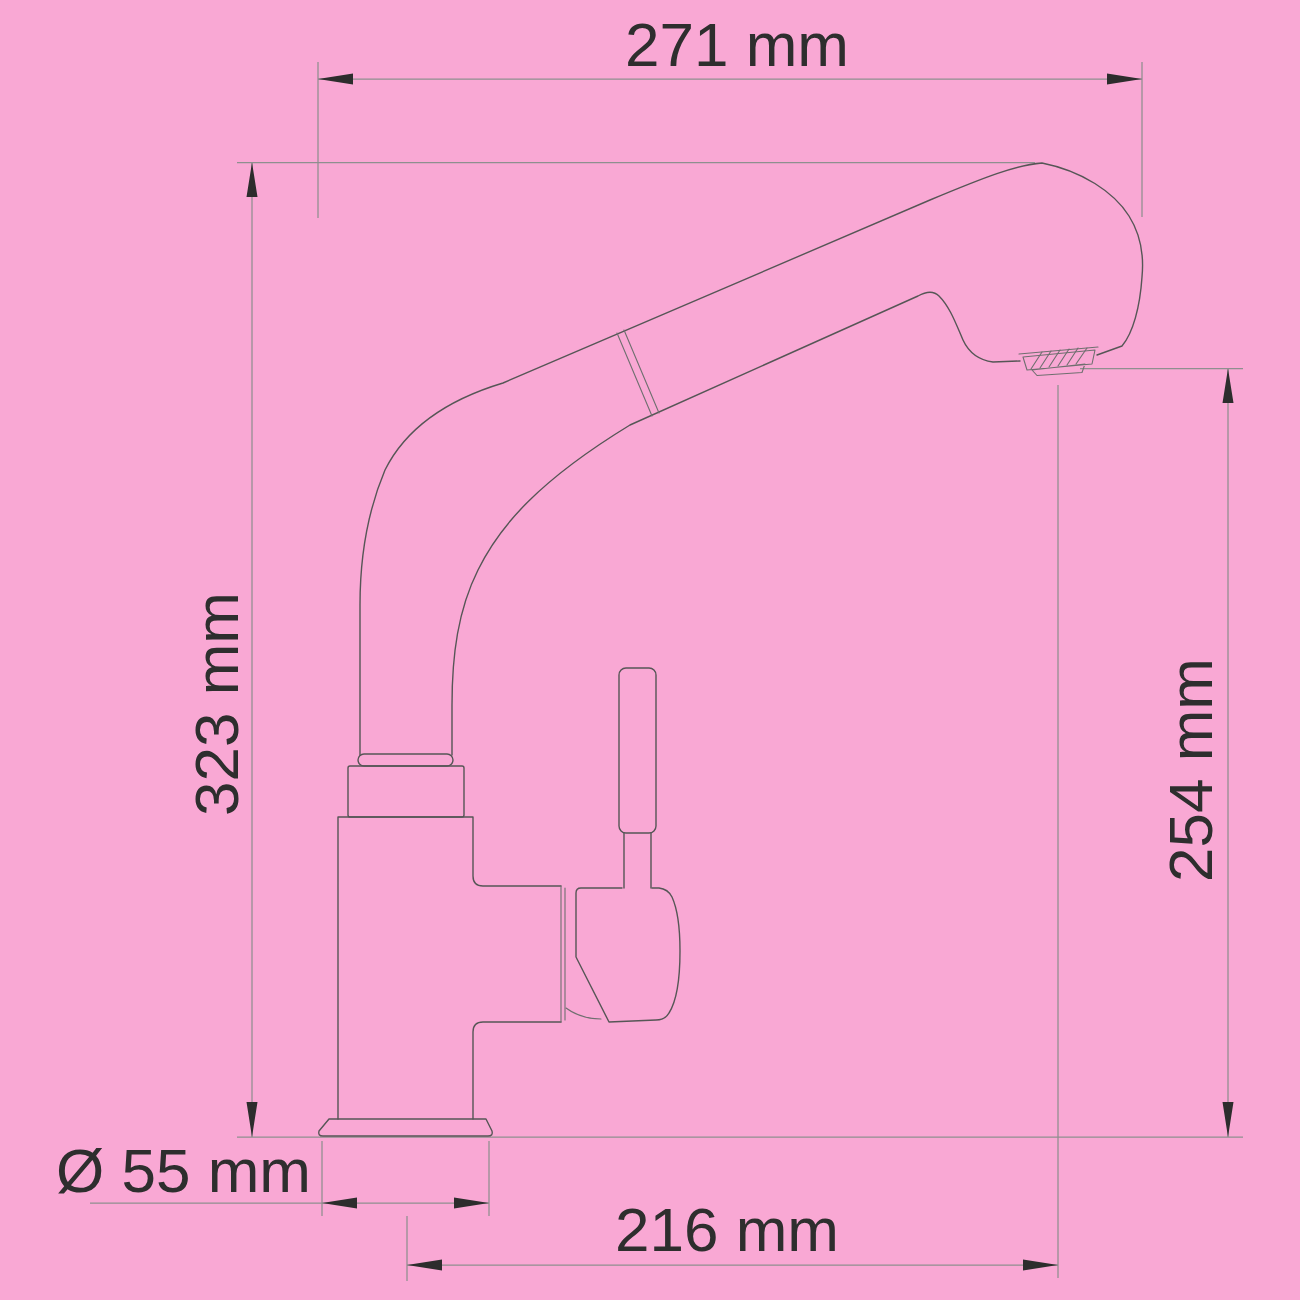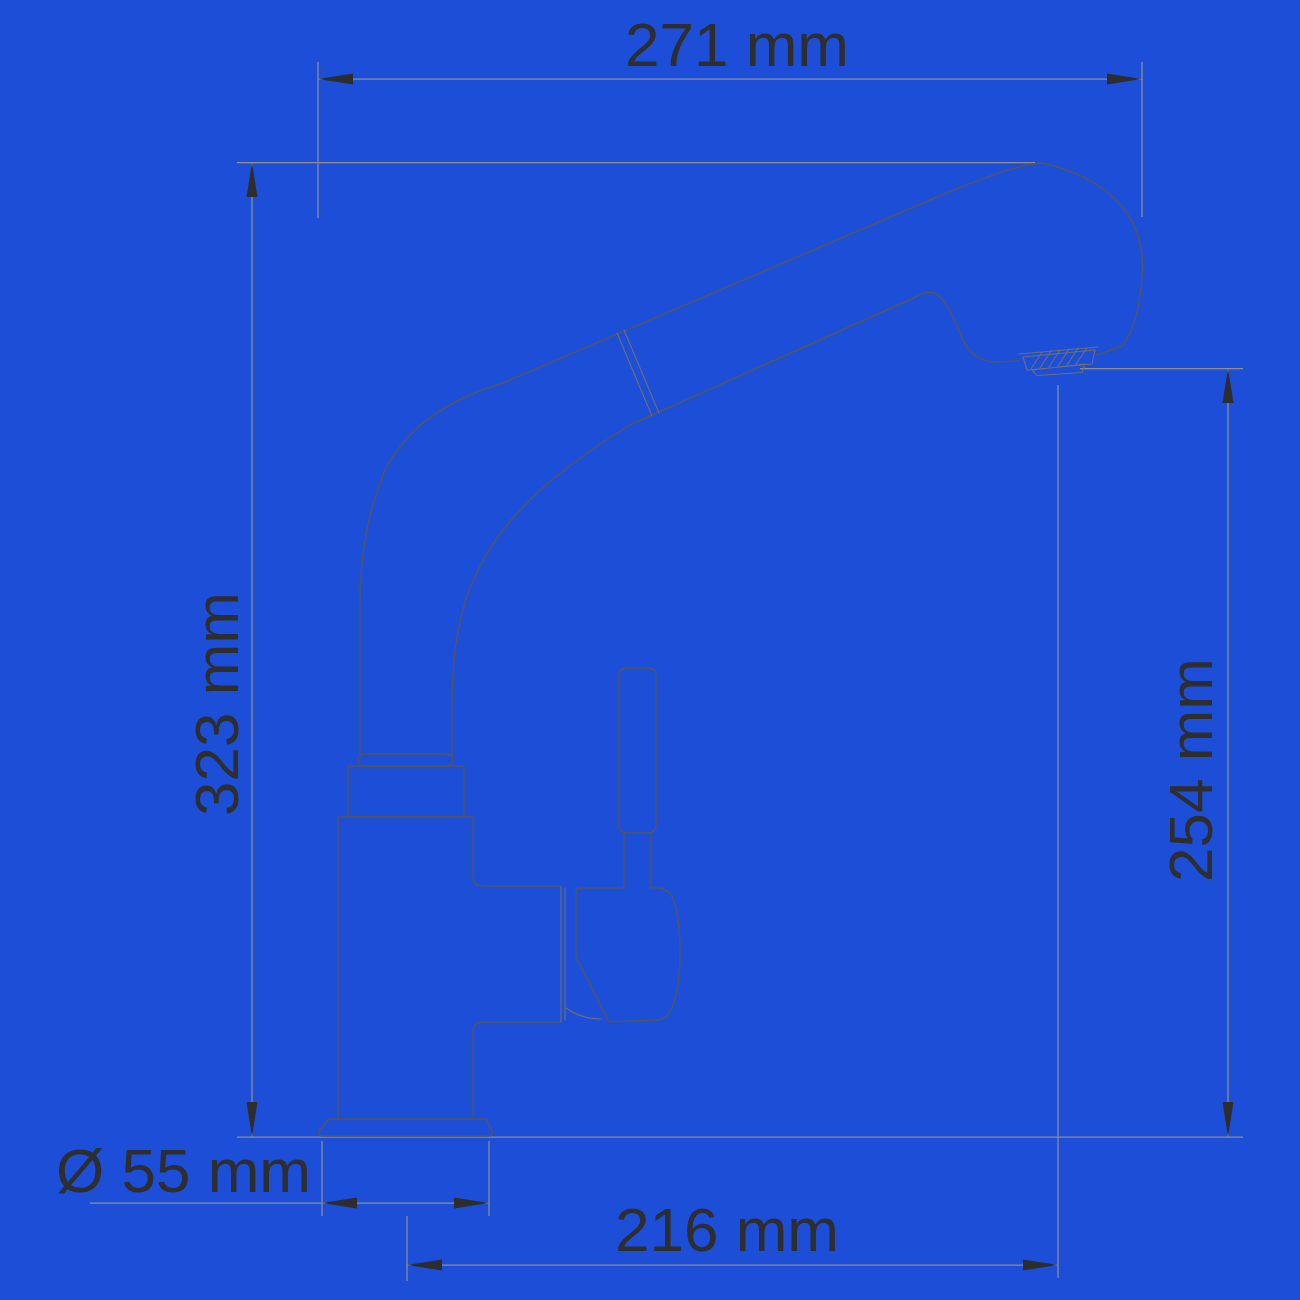--- a/index.html
+++ b/index.html
@@ -4,21 +4,21 @@
 <style>
   html, body {
     margin: 0;
     padding: 0;
     background: #ffffff;
   }
   .canvas {
     position: relative;
     width: 1300px;
     height: 1300px;
-    background: #1d4ed8;
+    background: #f9a8d4;
     overflow: hidden;
     text-align: center;
   }
   svg { display: block; }
   .outline {
     fill: none;
     stroke: #565656;
     stroke-width: 1.4;
     stroke-linejoin: round;
     stroke-linecap: round;

